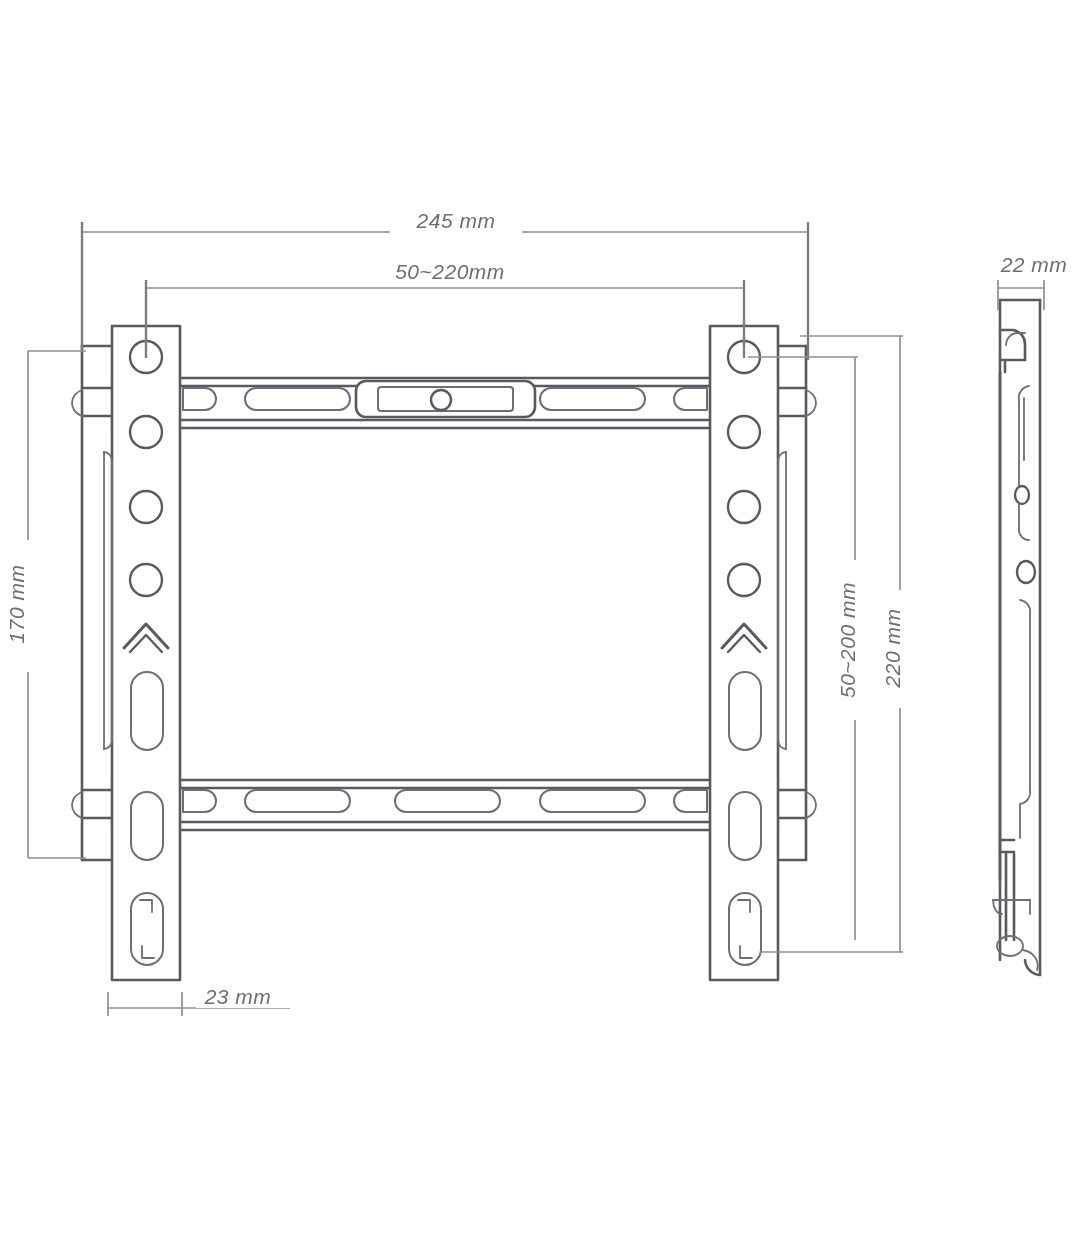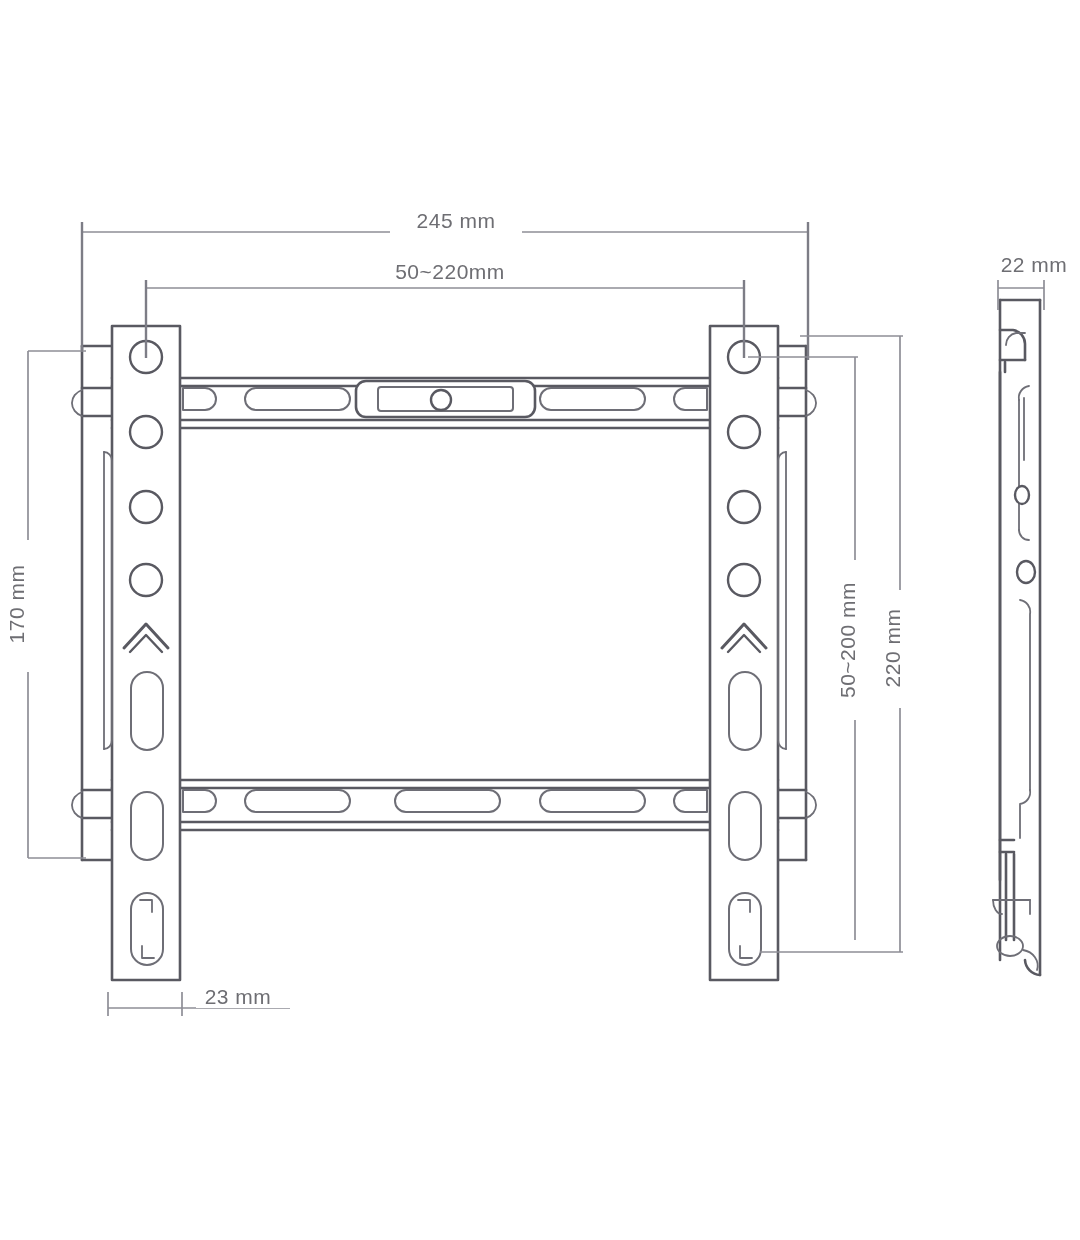--- a/index.html
+++ b/index.html
@@ -13,20 +13,21 @@
     width: 1080px;
     height: 1240px;
     overflow: hidden;
     position: relative;
   }
   #drawing-root {
     position: relative;
     width: 1080px;
     height: 1240px;
     background: #ffffff;
+    font-style: italic;
   }
   svg#tech-drawing {
     display: block;
     width: 1080px;
     height: 1240px;
   }
   .dim-text {
     font-family: "Liberation Sans", sans-serif;
     font-size: 21px;
     fill: #6e6e73;

